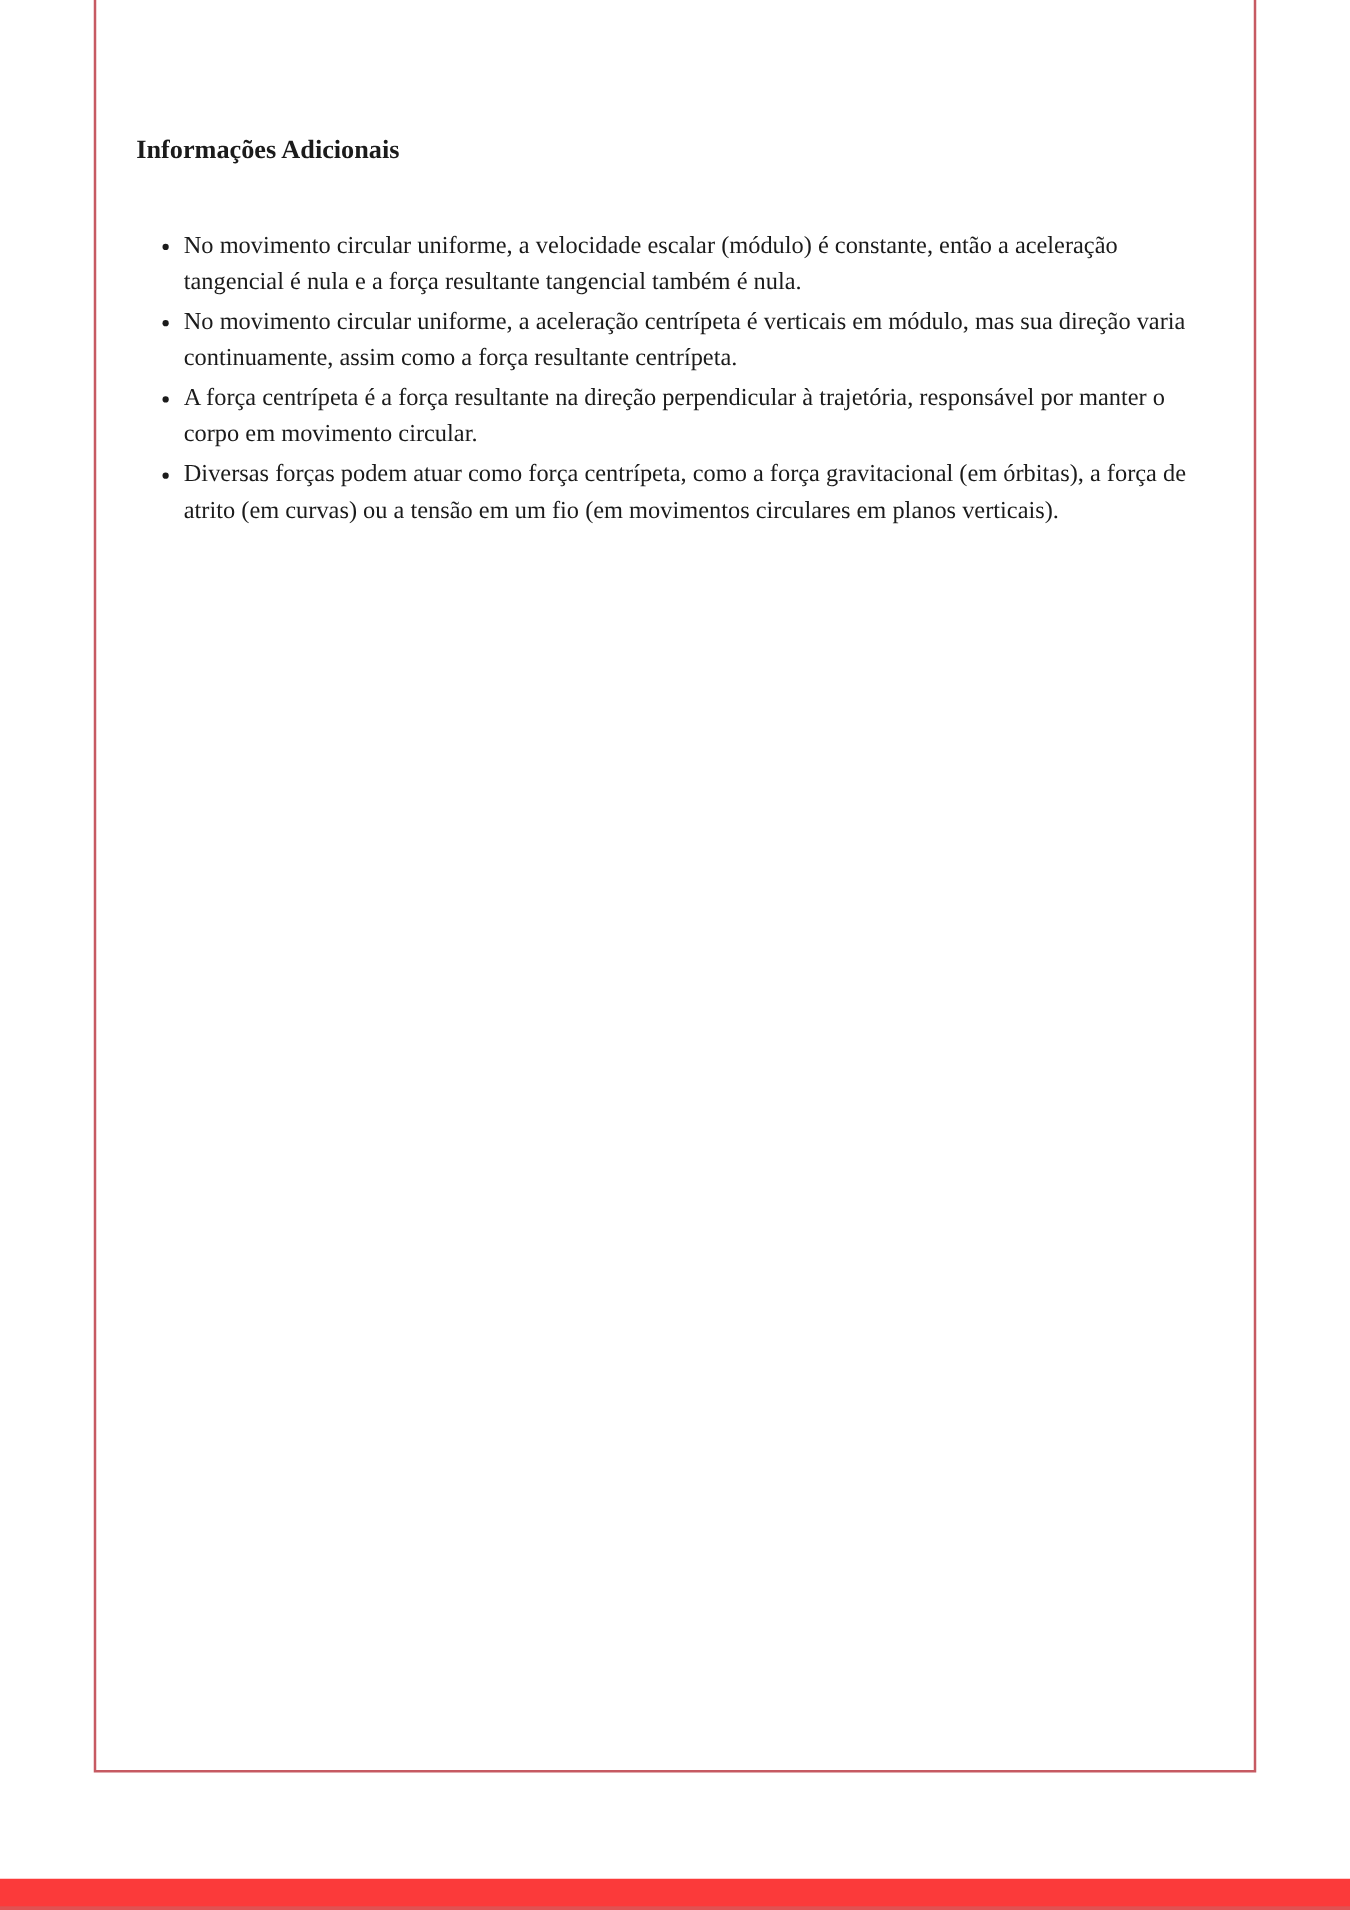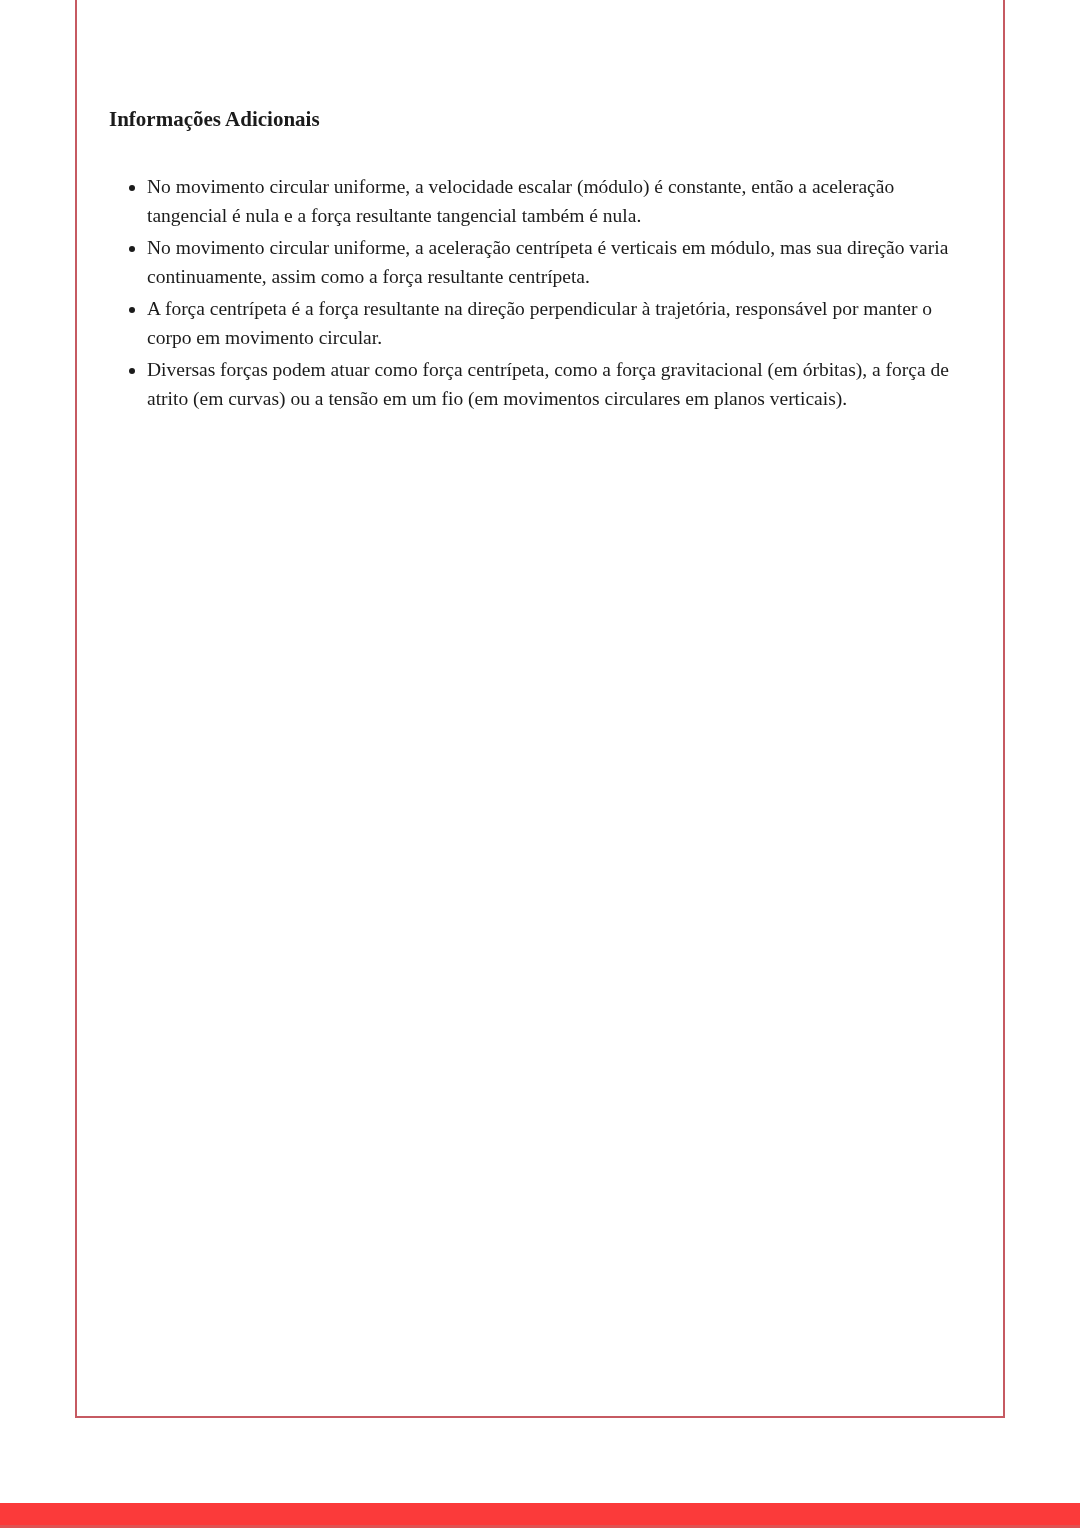--- a/index.html
+++ b/index.html
@@ -32,21 +32,21 @@
     position:absolute;
     left:32px;top:118px;
     margin:0;
     font-size:21px;
     line-height:26px;
     font-weight:bold;
     color:var(--text);
   }
   .bullets{
     position:absolute;
-    left:38px;top:184px;
+    left:38px;top:194px;
     margin:0;
     padding:0 0 0 32px;
     width:805px;
     list-style:disc outside;
   }
   .bullets li{
     font-size:19.5px;
     line-height:29px;
     margin:0 0 3px 0;
     color:var(--text);

